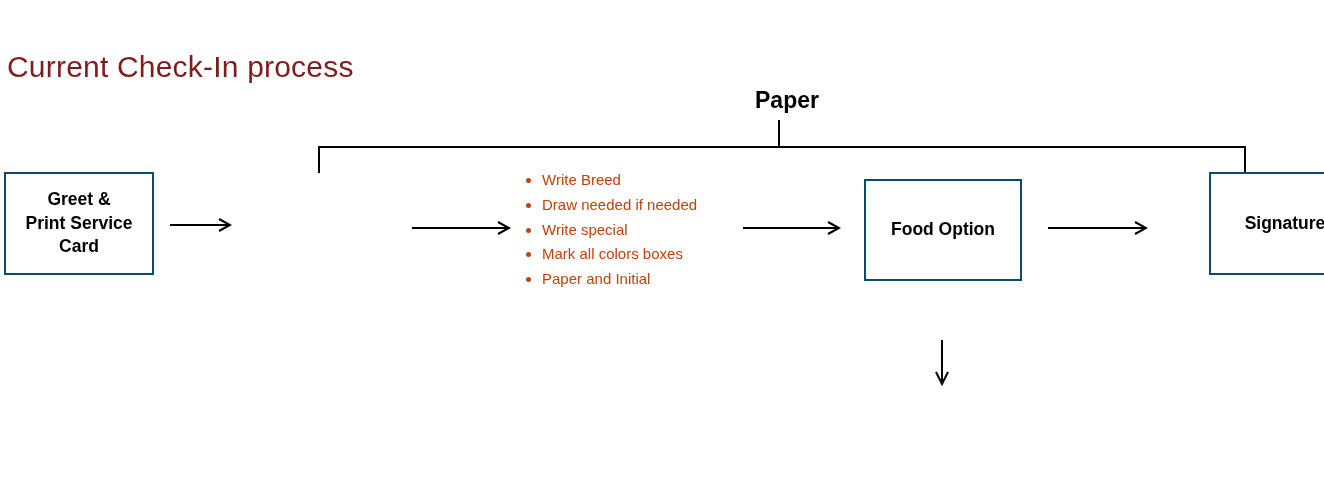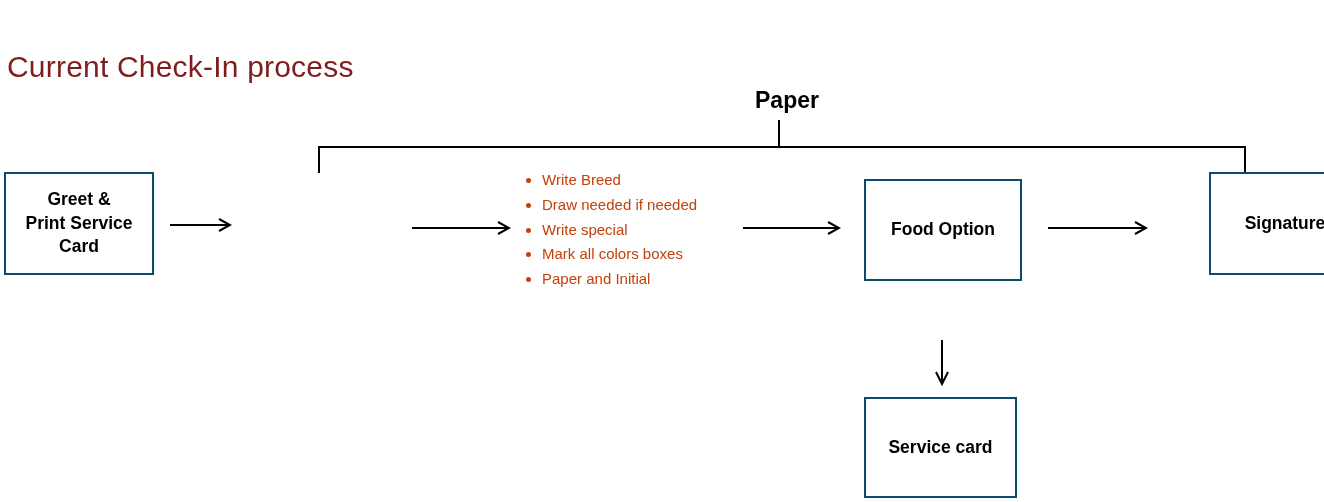--- a/index.html
+++ b/index.html
@@ -156,17 +156,14 @@
     <span class="label">Signature</span>
   </div>
 
 
   <div class="arrow" style="left:932px; top:340px;">
     <svg width="20" height="46" viewBox="0 0 20 46">
       <path d="M10 0 V41 M4 32 L10 44 L16 32" stroke="#000" stroke-width="2" fill="none"></path>
     </svg>
   </div>
 
-  <div class="flow-box box-service">
-    <span class="label">Service card</span>
-  </div>
 
 </div>
 
 </body></html>

